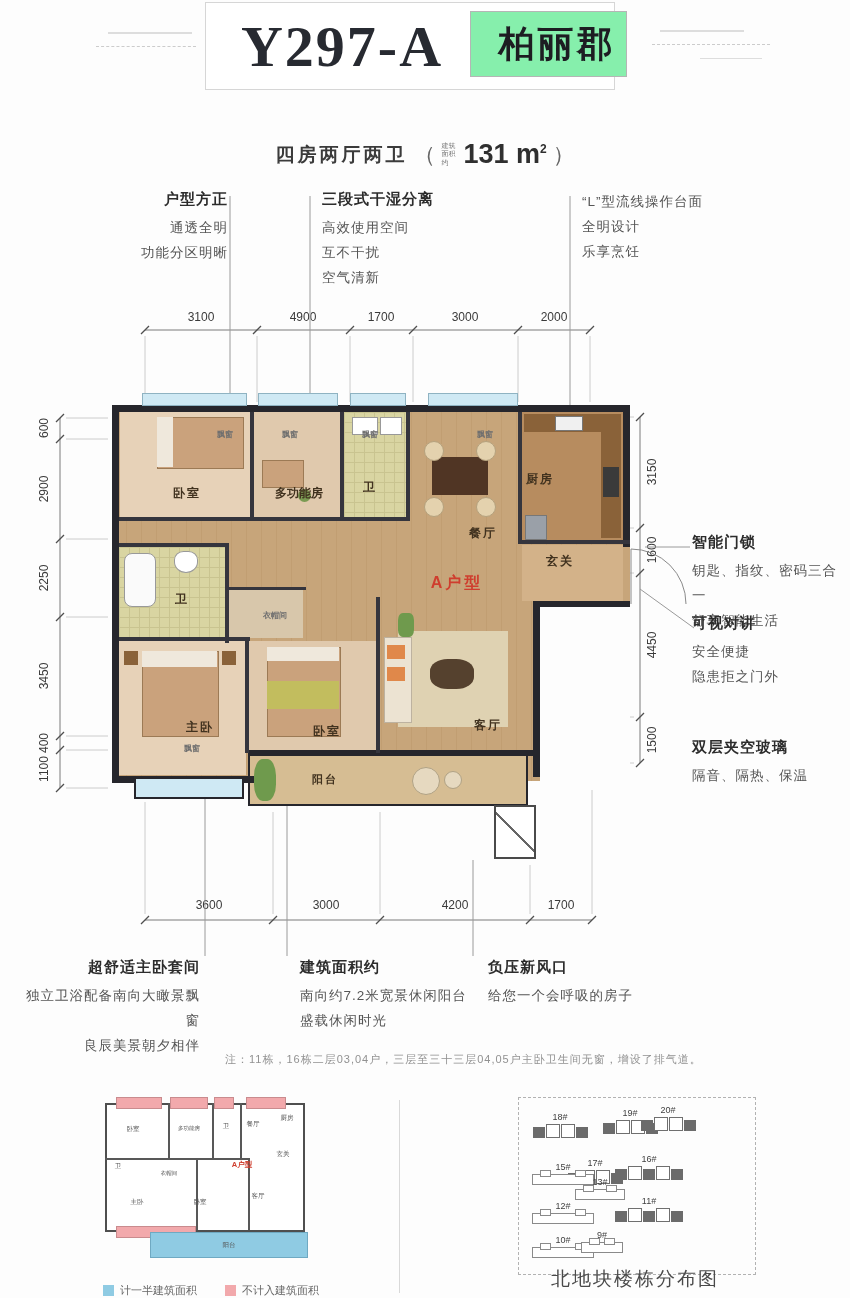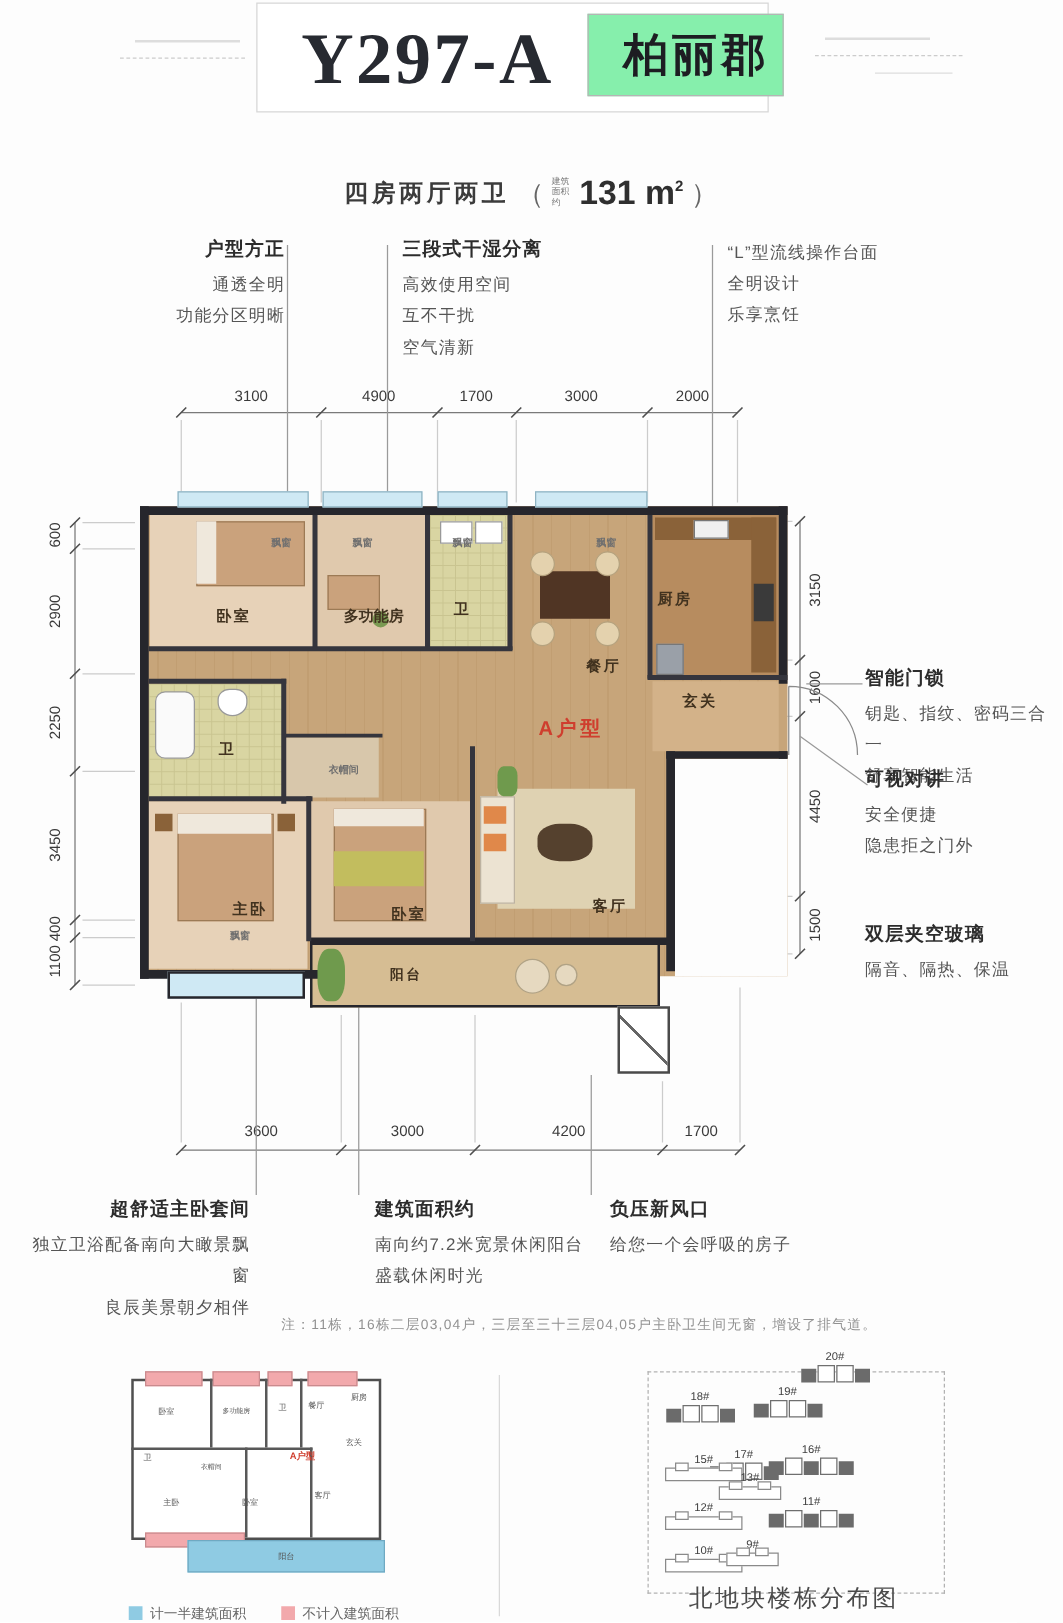--- a/index.html
+++ b/index.html
@@ -357,21 +357,21 @@
   </div>
   <div class="bldg" style="left:600px;top:1108px;width:60px;">
     <div class="blabel">19#</div>
     <div class="bicon">
         <i class="d"></i>
         <i class="l"></i>
         <i class="l"></i>
         <i class="d"></i>
       </div>
   </div>
-  <div class="bldg" style="left:638px;top:1080px;width:60px;">
+  <div class="bldg" style="left:638px;top:1105px;width:60px;">
     <div class="blabel">20#</div>
     <div class="bicon">
         <i class="d"></i>
         <i class="l"></i>
         <i class="l"></i>
         <i class="d"></i>
       </div>
   </div>
   <div class="bldg" style="left:530px;top:1162px;width:66px;">
     <div class="blabel">15#</div>

